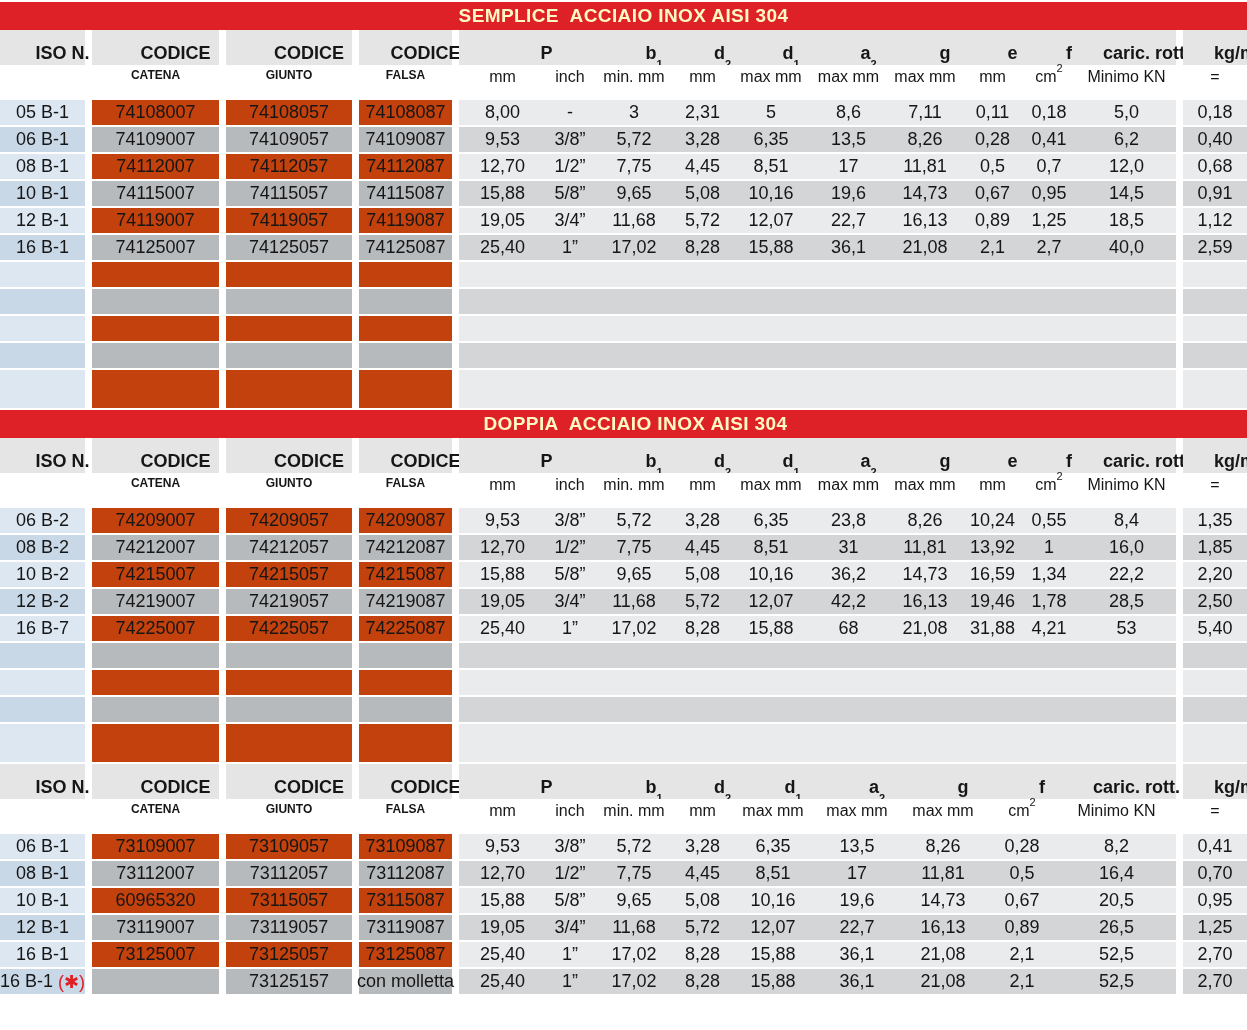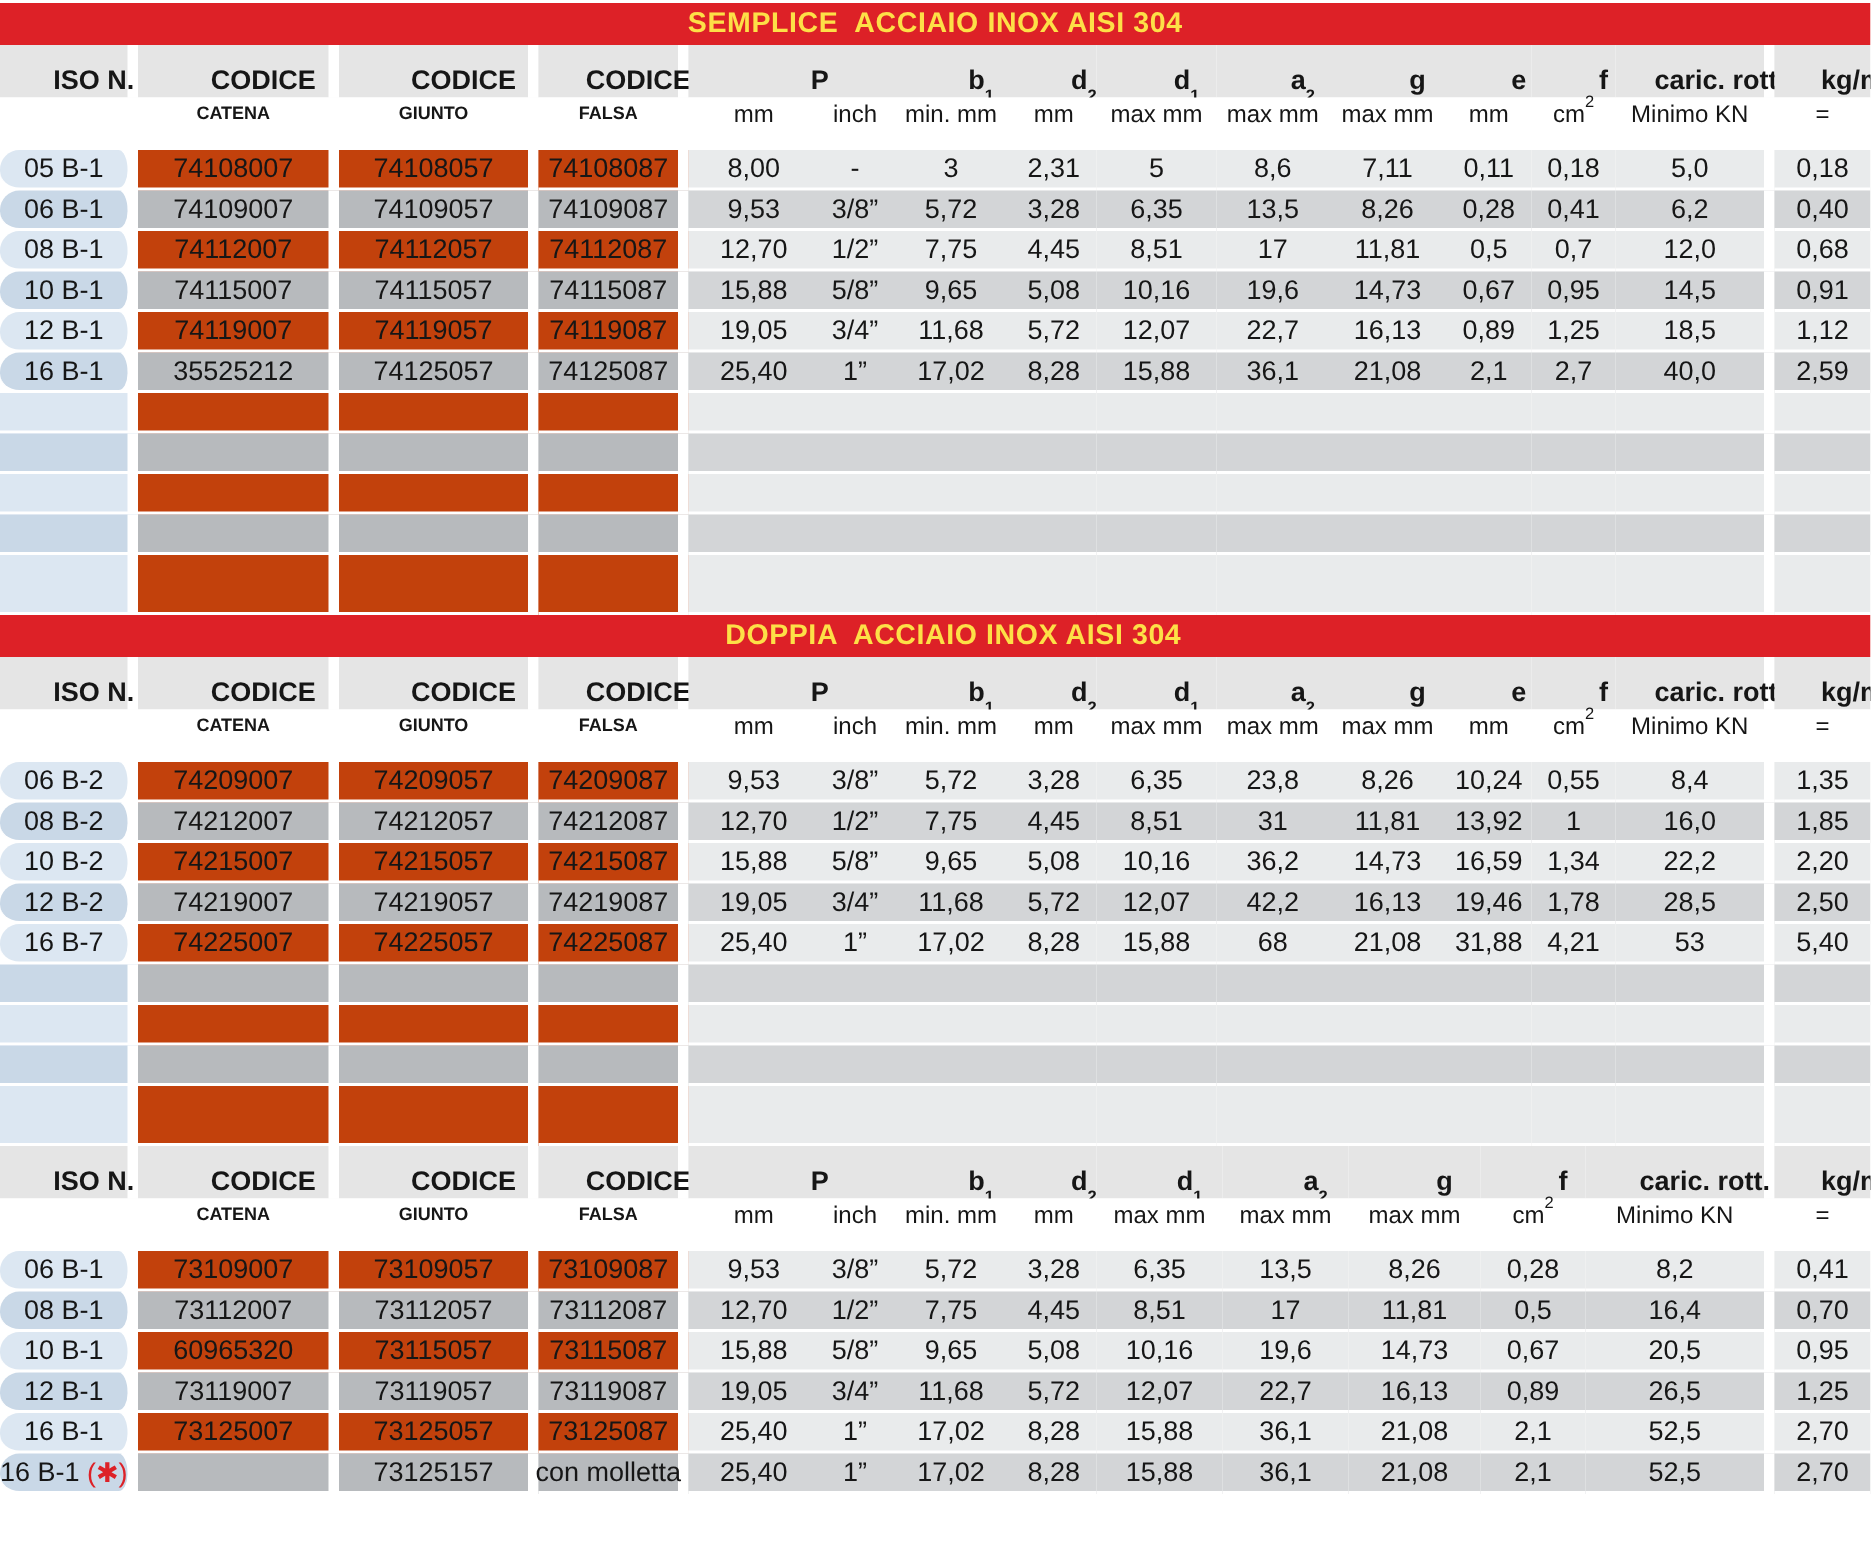--- a/index.html
+++ b/index.html
@@ -9,21 +9,21 @@
     color:#161616;
     -webkit-font-smoothing:antialiased;
   }
   .page{width:1247px;padding-top:2px;}
   .title-bar{
     height:28px;
     display:flex;align-items:center;justify-content:center;
     margin:0;
   }
   .title-bar span{
-    color:#fde047;
+    color:#fef9c3;
     font-weight:bold;
     font-size:19px;
     letter-spacing:.4px;
     white-space:pre;
   }
   .grid{
     display:grid;
     width:1247px;
   }
   .cell{
@@ -61,21 +61,21 @@
   .tall{height:38px;}
   .gut{border-right:7px solid #ffffff;}
   
   .iso-0{background:#dce7f2;}
   .iso-1{background:#c9d8e7;}
   .code-0{background:#c2410c;}
   .code-1{background:#b7babd;}
   .data-0{background:#e9ebec;}
   .data-1{background:#d3d5d7;}
   .red-mark{color:#dd2127;font-weight:normal;}
-  .iso-cell{justify-content:center;border-radius:13px;}
+  .iso-cell{justify-content:center;}
 </style>
 </head>
 <body>
 
 <div class="page">
 
   <section>
     <div class="title-bar" style="background: rgb(221, 33, 39);">
       <span>SEMPLICE  ACCIAIO INOX AISI 304</span>
     </div>
@@ -178,21 +178,21 @@
         <div class="cell b data-0">11,68</div>
         <div class="cell b data-0">5,72</div>
         <div class="cell b data-0">12,07</div>
         <div class="cell b data-0">22,7</div>
         <div class="cell b data-0">16,13</div>
         <div class="cell b data-0">0,89</div>
         <div class="cell b data-0">1,25</div>
         <div class="cell b data-0 gut">18,5</div>
         <div class="cell b data-0">1,12</div>
         <div class="cell b iso-1 gut iso-cell">16 B-1</div>
-        <div class="cell b code-1 gut">35525212</div>
+        <div class="cell b code-1 gut">74125007</div>
         <div class="cell b code-1 gut">74125057</div>
         <div class="cell b code-1 gut">74125087</div>
         <div class="cell b data-1">25,40</div>
         <div class="cell b data-1">1”</div>
         <div class="cell b data-1">17,02</div>
         <div class="cell b data-1">8,28</div>
         <div class="cell b data-1">15,88</div>
         <div class="cell b data-1">36,1</div>
         <div class="cell b data-1">21,08</div>
         <div class="cell b data-1">2,1</div>

